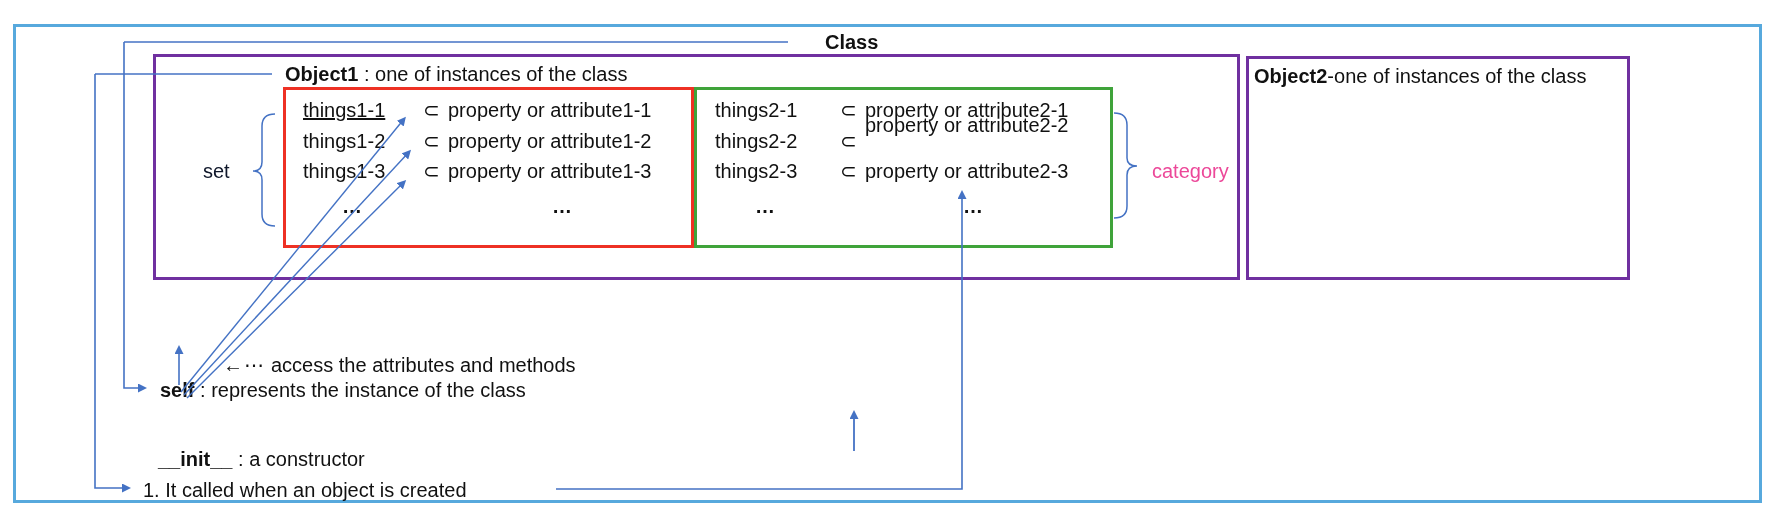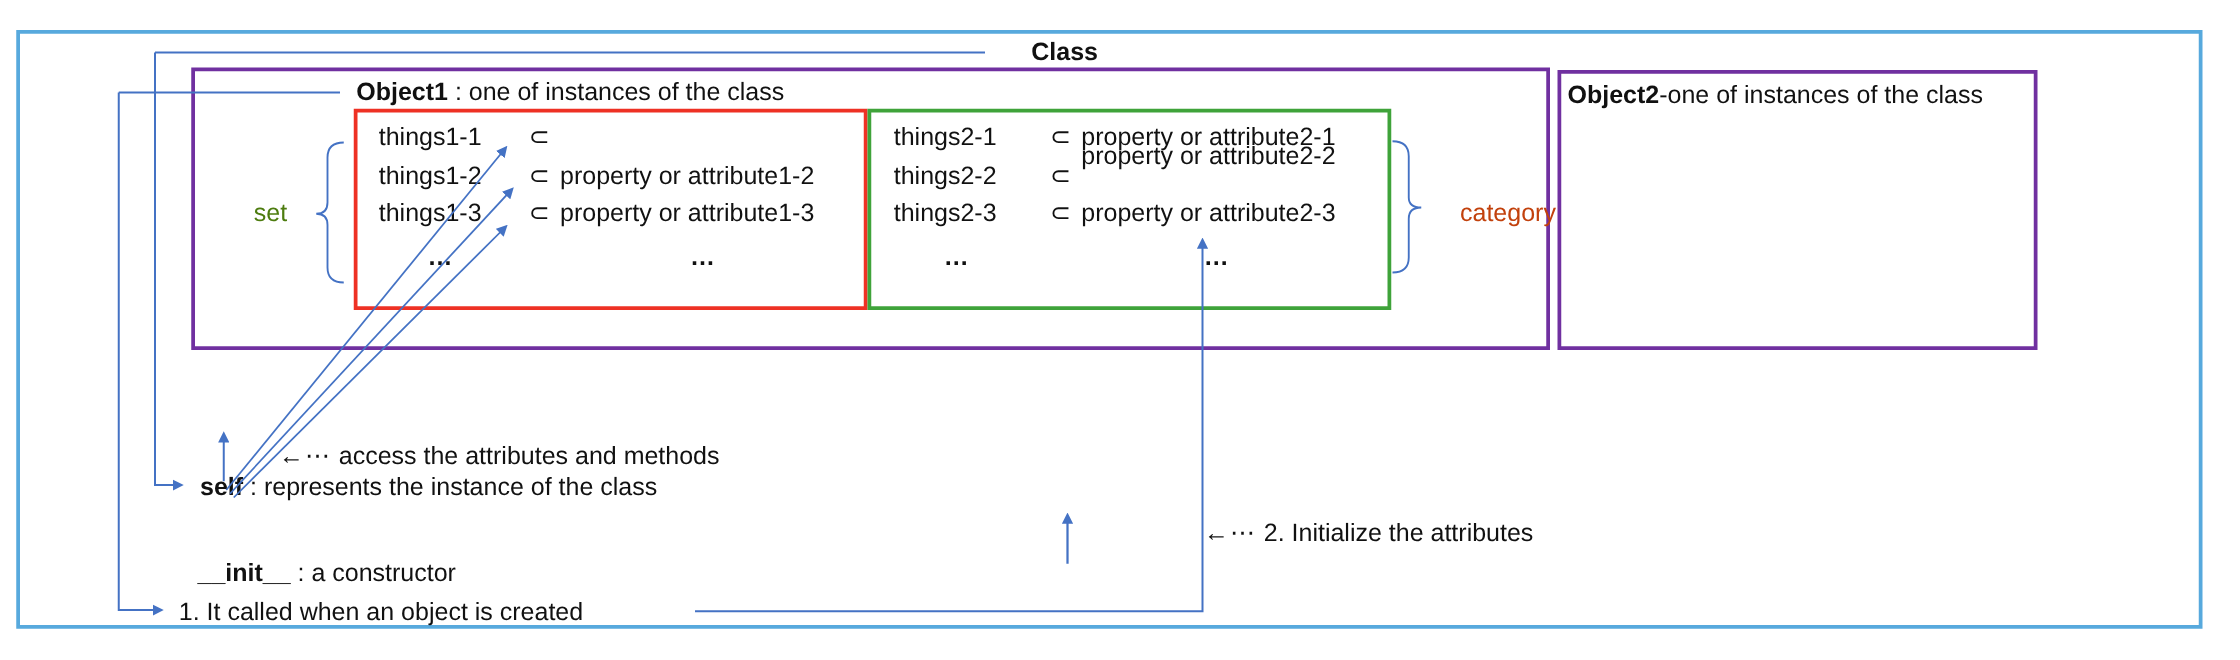--- a/index.html
+++ b/index.html
@@ -8,22 +8,22 @@
     font-family:"Liberation Sans",sans-serif;color:#111;
   }
   .box{position:absolute;background:transparent;}
   #outer-frame{left:13px;top:24px;width:1743px;height:473px;border:3px solid #57a9dd;}
   #purple-box-1{left:153px;top:54px;width:1081px;height:220px;border:3px solid #7030a0;}
   #purple-box-2{left:1246px;top:56px;width:378px;height:218px;border:3px solid #7030a0;}
   #red-box{left:283px;top:87px;width:405px;height:155px;border:3px solid #ee3124;}
   #green-box{left:694px;top:87px;width:413px;height:155px;border:3px solid #3fa33a;}
   .t{position:absolute;font-size:20px;line-height:26px;white-space:nowrap;}
   .b{font-weight:bold;}
-  .red-text{color:#4d7c0f;}
-  .green-text{color:#c2410c;margin-left:16px;}
+  .red-text{color:#0f172a;}
+  .green-text{color:#ec4899;}
   .arrow-glyph{letter-spacing:1px;margin-right:6px;}
   #svg-overlay{position:absolute;left:0;top:0;width:1792px;height:528px;pointer-events:none;}
 </style>
 </head>
 <body>
 
 <div id="canvas">
 
   <div class="box" id="outer-frame"></div>
   <div class="box" id="purple-box-1"></div>
@@ -36,22 +36,23 @@
   </div>
 
   <div class="t" style="left:285px;top:61px;">
     <span class="b">Object1</span><span> : one of instances of the class</span>
   </div>
 
   <div class="t" style="left:1254px;top:63px;">
     <span class="b">Object2</span><span>-one of instances of the class</span>
   </div>
 
-  <div class="t" style="left:303px;top:97px;">things1-1</div>
+  <div class="t" style="left:303px;top:97px;text-decoration:underline;">things1-1</div>
   <div class="t" style="left:423px;top:97px;">⊂</div>
+  <div class="t" style="left:448px;top:97px;">property or attribute1-1</div>
 
   <div class="t" style="left:303px;top:128px;">things1-2</div>
   <div class="t" style="left:423px;top:128px;">⊂</div>
   <div class="t" style="left:448px;top:128px;">property or attribute1-2</div>
 
   <div class="t" style="left:303px;top:158px;">things1-3</div>
   <div class="t" style="left:423px;top:158px;">⊂</div>
   <div class="t" style="left:448px;top:158px;">property or attribute1-3</div>
 
   <div class="t b" style="left:342px;top:193px;">…</div>
@@ -83,23 +84,20 @@
   <div class="t" style="left:160px;top:377px;">
     <span class="b">self</span><span> : represents the instance of the class</span>
   </div>
 
   <div class="t" style="left:158px;top:446px;">
     <span class="b">__init__</span><span> : a constructor</span>
   </div>
 
   <div class="t" style="left:143px;top:477px;">1. It called when an object is created</div>
 
-  <div class="t" style="left:963px;top:414px;">
-    <span class="arrow-glyph">←⋯</span><span>2. Initialize the attributes</span>
-  </div>
 
   <svg id="svg-overlay" viewBox="0 0 1792 528" xmlns="http://www.w3.org/2000/svg">
     <defs>
       <marker id="ah" markerWidth="9" markerHeight="9" refX="6" refY="4.5" orient="auto" markerUnits="userSpaceOnUse">
         <path d="M0,0 L9,4.5 L0,9 z" fill="#4472c4"></path>
       </marker>
     </defs>
 
     <path d="M124 42 H788" stroke="#4472c4" stroke-width="1.6" fill="none"></path>
 

